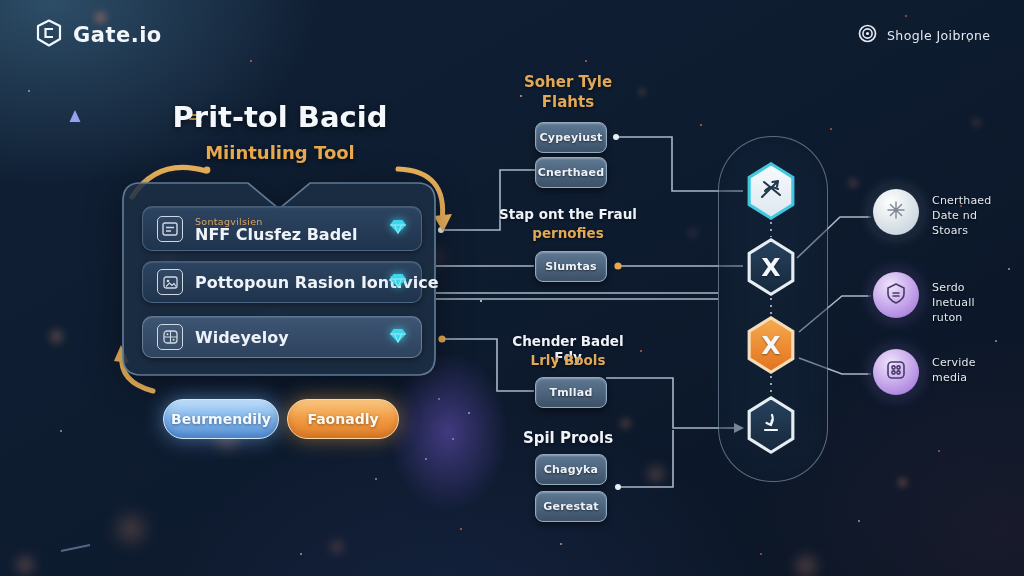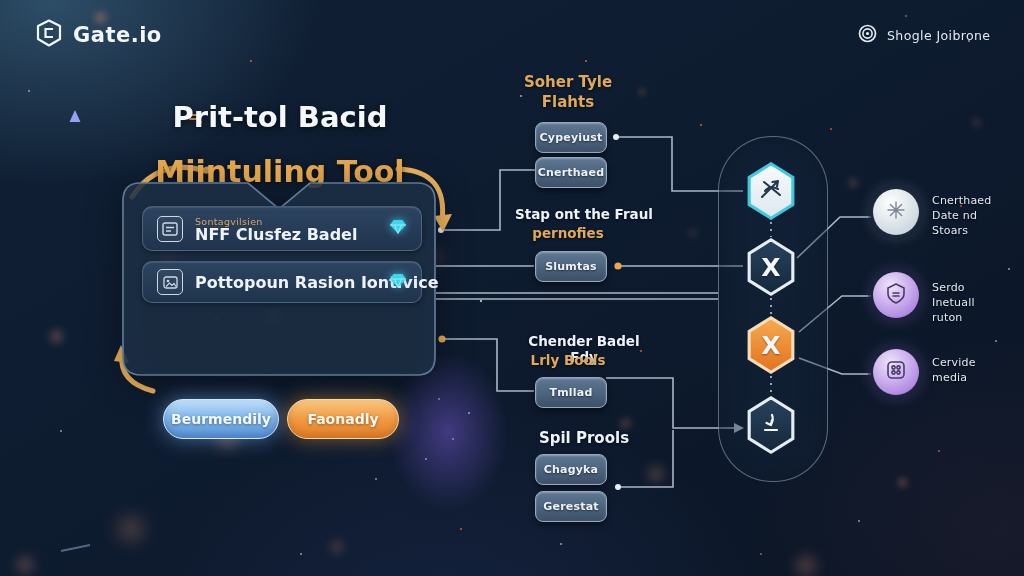--- a/index.html
+++ b/index.html
@@ -15,21 +15,21 @@
   }
   .abs{position:absolute;}
   
   .brand{left:34px;top:18px;display:flex;align-items:center;gap:9px;}
   .brand-text{font-size:21px;font-weight:bold;color:#f2f6fa;letter-spacing:.5px;}
   .tagline{left:858px;top:24px;display:flex;align-items:center;gap:10px;}
   .tagline-text{font-size:12.5px;color:#e4eaf2;letter-spacing:.4px;}
   
   .title-wrap{left:130px;top:100px;width:300px;text-align:center;}
   .title{font-size:29px;font-weight:bold;color:#f4f8fc;text-shadow:0 2px 6px rgba(0,0,0,.6);}
-  .subtitle{margin-top:20px;font-size:30px;font-weight:bold;color:#e8a94e;text-shadow:0 2px 6px rgba(0,0,0,.6);}
+  .subtitle{margin-top:8px;font-size:18px;font-weight:bold;color:#e8a94e;text-shadow:0 2px 6px rgba(0,0,0,.6);}
   .title-icon{left:188px;top:110px;}
   
   .panel-svg{left:122px;top:182px;filter:drop-shadow(0 8px 18px rgba(0,0,0,.45));}
   .prow{
     left:142px;width:280px;height:42px;border-radius:10px;
     background:linear-gradient(180deg,rgba(46,70,99,.95),rgba(32,52,78,.95));
     border:1px solid rgba(130,160,190,.38);
     box-shadow:inset 0 1px 1px rgba(255,255,255,.12), 0 2px 5px rgba(0,0,0,.35);
     display:flex;align-items:center;padding:0 14px;box-sizing:border-box;gap:12px;
   }
@@ -45,21 +45,21 @@
         font-size:14px;font-weight:bold;text-shadow:0 1px 3px rgba(0,0,0,.4);box-sizing:border-box;}
   .pill-blue{left:163px;top:399px;width:116px;color:#f4faff;border:1px solid #d2e8fb;
     background:linear-gradient(180deg,#bfdff9 0%,#7fb4ea 48%,#5c96d9 100%);
     box-shadow:0 0 20px rgba(120,175,240,.55), inset 0 -4px 7px rgba(40,80,150,.35);}
   .pill-orange{left:287px;top:399px;width:112px;color:#fff8ef;border:1px solid #f8d7a8;
     background:linear-gradient(180deg,#f9c77f 0%,#f09a42 50%,#e4802a 100%);
     box-shadow:0 0 20px rgba(240,155,60,.5), inset 0 -4px 7px rgba(165,85,20,.35);}
   
   .mhead{left:498px;width:140px;text-align:center;font-weight:bold;text-shadow:0 1px 3px rgba(0,0,0,.6);}
   .mhead.orange{color:#e2a957;font-size:15px;line-height:20px;}
-  .mhead.white{color:#eef3f9;font-size:13.5px;margin-left:16px;}
+  .mhead.white{color:#eef3f9;font-size:13.5px;}
   .mhead.sub-orange{color:#e2a957;font-size:13.5px;}
   .mbtn{
     left:535px;width:70px;height:29px;border-radius:8px;
     background:linear-gradient(180deg,#5e7893 145%,#3c5168 100%);
     background:linear-gradient(180deg,#5e7893,#3c5168);
     border:1px solid #93a9bd;color:#edf2f8;font-size:11px;font-weight:bold;
     display:flex;align-items:center;justify-content:center;
     box-shadow:0 3px 6px rgba(0,0,0,.45), inset 0 1px 2px rgba(255,255,255,.3);
     text-shadow:0 1px 2px rgba(0,0,0,.55);letter-spacing:.2px;
   }
@@ -260,20 +260,39 @@
         <div class="main">Pottopoun Rasion Iontivice</div>
       </span>
     <span class="gem">
       <svg width="18" height="17" viewBox="0 0 18 17">
           <polygon points="4.5,2 13.5,2 17,7 9,15.5 1,7" fill="#3fd6ec"></polygon>
           <path d="M1 7 h16 M9 15.5 L5.5 7 M9 15.5 L12.5 7" stroke="#aef0fa" stroke-width=".8" fill="none"></path>
         </svg>
     </span>
   </div>
 
+  <div class="abs prow prow-3 lighter">
+    <span class="rowicon">
+      <svg width="15" height="14" viewBox="0 0 15 14">
+          <rect x="1" y="1" width="13" height="12" rx="3" fill="none" stroke="#cfd9e4" stroke-width="1.3"></rect>
+          <path d="M7.5 1 v12 M1 7 h13" stroke="#cfd9e4" stroke-width="1.1"></path>
+          <circle cx="4.4" cy="4.2" r="1" fill="#cfd9e4"></circle>
+          <circle cx="10.6" cy="9.8" r="1" fill="#cfd9e4"></circle>
+        </svg>
+    </span>
+    <span class="txt">
+        <div class="main">Wideyeloy</div>
+      </span>
+    <span class="gem">
+      <svg width="18" height="17" viewBox="0 0 18 17">
+          <polygon points="4.5,2 13.5,2 17,7 9,15.5 1,7" fill="#3fd6ec"></polygon>
+          <path d="M1 7 h16 M9 15.5 L5.5 7 M9 15.5 L12.5 7" stroke="#aef0fa" stroke-width=".8" fill="none"></path>
+        </svg>
+    </span>
+  </div>
 
   <div class="abs pill pill-blue">Beurmendily</div>
   <div class="abs pill pill-orange">Faonadly</div>
 
   <div class="abs mhead orange" style="top:72px;">
     <div>Soher Tyle</div>
     <div>Flahts</div>
   </div>
   <div class="abs mbtn" style="top:122px;">Cypeyiust</div>
   <div class="abs mbtn" style="top:157px;">Cnerthaed</div>

